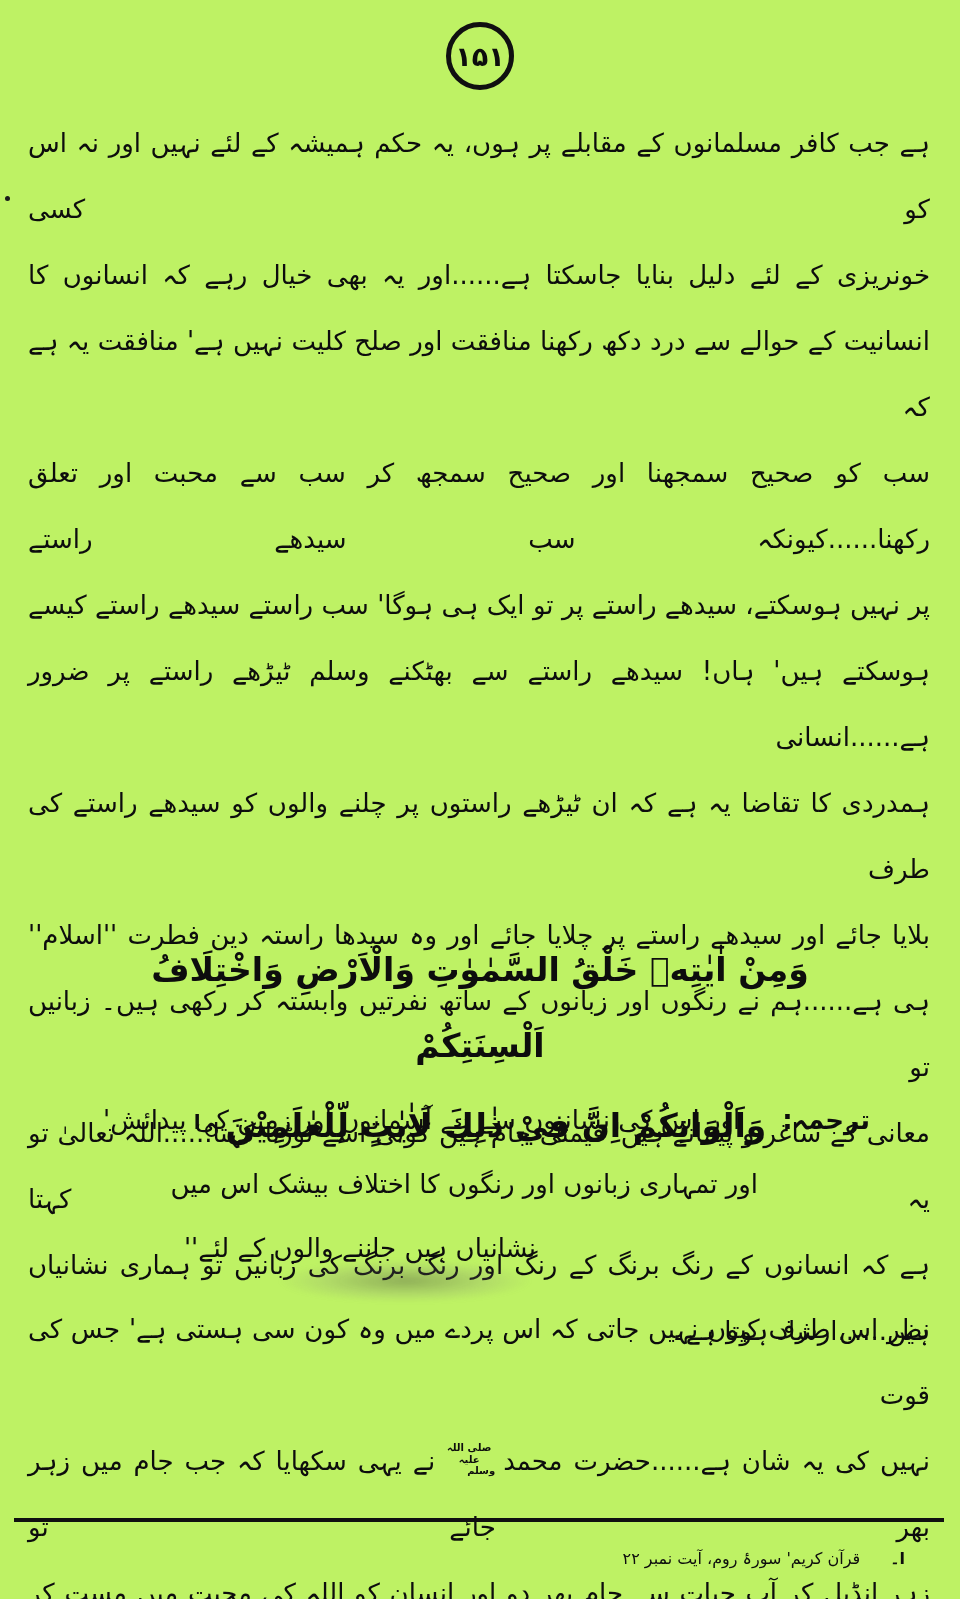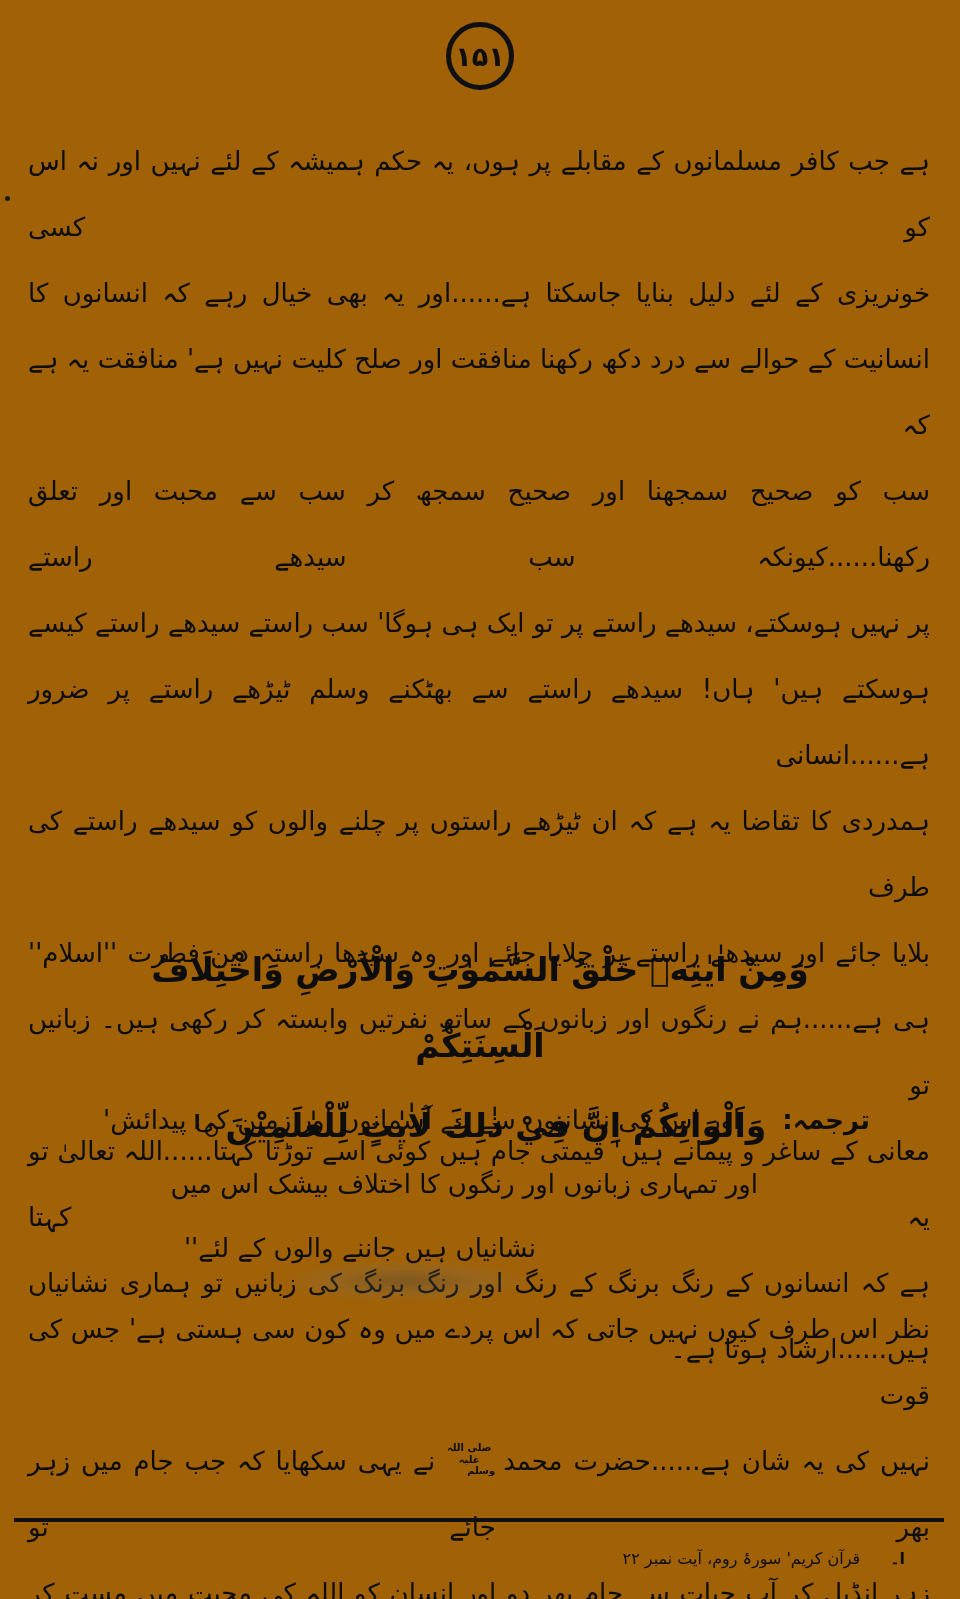--- a/index.html
+++ b/index.html
@@ -1,35 +1,35 @@
 <!DOCTYPE html>
 <html lang="ur" dir="rtl"><head>
 <meta charset="utf-8">
 <style>
   * { margin:0; padding:0; box-sizing:border-box; }
   html,body { background:#e8e8e8; }
   .page {
     position:relative;
     width:960px; height:1599px;
     margin:0 auto;
-    background:#a16207;
+    background:#bef264;
     color:#0d0d0d;
     direction:rtl;
     font-family:"DejaVu Sans", sans-serif;
     overflow:hidden;
   }
   
   .pagenum-row { position:absolute; top:22px; left:0; width:100%; text-align:center; }
   .pagenum {
     display:inline-block; width:68px; height:68px; line-height:60px;
     border:5px solid #101010; border-radius:50%;
     font-size:27px; font-weight:bold; text-align:center;
   }
   
-  .body-block { position:absolute; top:128px; right:30px; left:28px; font-size:26px; }
+  .body-block { position:absolute; top:110px; right:30px; left:28px; font-size:26px; }
   .line { line-height:66px; white-space:normal; text-align:right; }
   .just { text-align:justify; text-align-last:justify; }
   
   .verse {
     position:absolute; top:932px; right:110px; left:110px;
     font-size:33px; font-weight:bold; text-align:center; line-height:76px;
   }
   .ayah-circle {
     display:inline-block; width:13px; height:13px;
     border:2px solid #101010; border-radius:50%;

